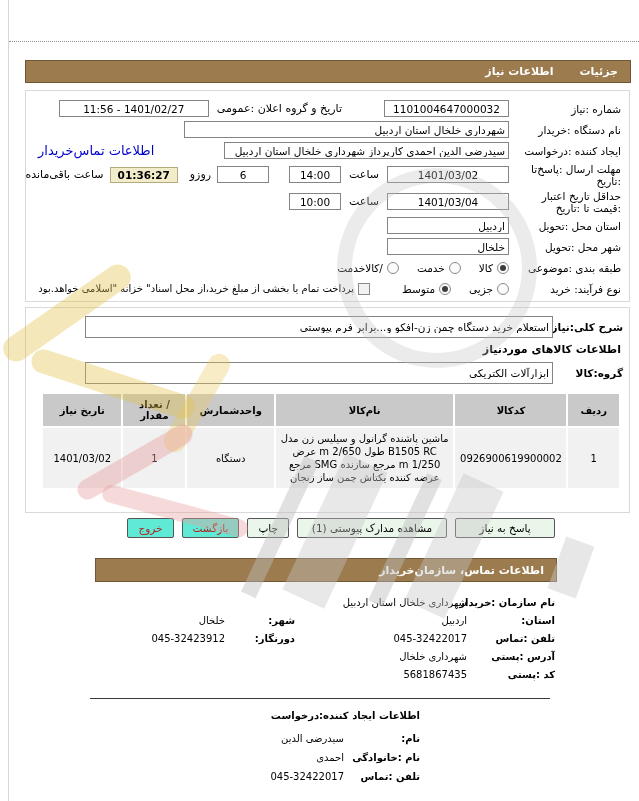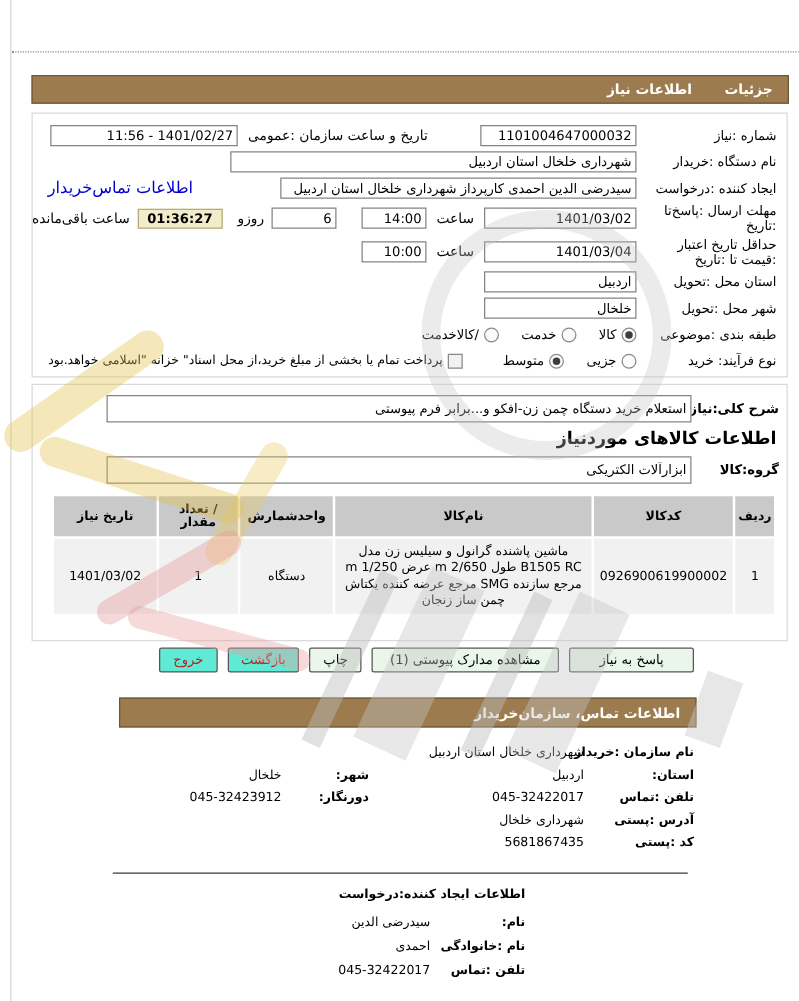--- a/index.html
+++ b/index.html
@@ -32,21 +32,21 @@
 
   .frow{display:flex;align-items:center;direction:rtl;min-height:21px;}
   .frow.tall{min-height:27px;}
   .lbl{width:112px;flex-shrink:0;font-size:10.5px;line-height:12px;}
   .lbl .l{white-space:nowrap;}
   .inp{
     border:1px solid #848484;background:#fff;height:17px;box-sizing:border-box;
     font-family:"DejaVu Sans",sans-serif;font-size:10.5px;padding:0 3px;color:#000;
   }
   .inp.rtl{direction:rtl;text-align:right;}
-  .inp.ltr{direction:ltr;text-align:right;}
+  .inp.ltr{direction:ltr;text-align:center;}
   .w-date{width:122px;}
   .w-time{width:52px;}
   .sm-lbl{margin:0 8px;white-space:nowrap;}
   .countdown{
     background:#f2ecca;border:1px solid #b3ab7c;padding:1px 7px;font-weight:bold;
     font-size:10.5px;direction:ltr;margin:0 6px;
   }
   .link{color:#0000cc;cursor:pointer;white-space:nowrap;margin-left:4px;font-size:13px;}
 
   
@@ -54,24 +54,24 @@
          display:inline-block;box-sizing:border-box;flex-shrink:0;}
   .radio.sel{position:relative;}
   .radio.sel::after{content:"";position:absolute;left:2px;top:2px;width:6px;height:6px;border-radius:50%;background:#3d3d3d;}
   .chk{width:12px;height:12px;border:1px solid #8a8a8a;background:#f2f2f2;display:inline-block;box-sizing:border-box;flex-shrink:0;}
   .optlbl{margin:0 4px 0 18px;white-space:nowrap;font-size:10.5px;}
 
   
   .brow{display:flex;align-items:center;direction:rtl;margin-bottom:4px;}
   .b-lbl{width:70px;flex-shrink:0;font-weight:bold;font-size:10.5px;white-space:nowrap;}
   .wide-inp{width:468px;height:22px;}
-  .sec-title{font-weight:bold;font-size:14px;margin:5px 2px 6px 0;}
+  .sec-title{font-weight:bold;font-size:11px;margin:5px 2px 6px 0;}
 
   table.goods{border-collapse:separate;border-spacing:2px;margin:8px 2px 0 0;direction:rtl;width:580px;}
-  table.goods th{background:#c9c9c9;font-weight:bold;font-size:10px;padding:5px 2px;text-align:center;}
+  table.goods th{background:#c9c9c9;font-weight:bold;font-size:10px;padding:5px 12px;text-align:center;}
   table.goods td{background:#f1f1f1;font-size:10px;text-align:center;vertical-align:middle;padding:4px 3px;line-height:13px;}
   td.ltrcell{direction:ltr;}
 
   .notes-row{display:flex;align-items:center;direction:rtl;margin-top:9px;}
   .notes-lbl{width:48px;font-weight:bold;font-size:10px;line-height:11px;flex-shrink:0;}
   .notes-box{flex:1;height:13px;border:1px solid #5a5a5a;background:#fff;margin:0 6px 0 4px;}
 
   
   .btn-row{position:absolute;left:25px;top:518px;width:605px;box-sizing:border-box;
            display:flex;direction:rtl;padding-right:75px;gap:8px;}
@@ -122,21 +122,21 @@
 <div class="bar bar1">
   <span>جزئیات</span>
   <span>اطلاعات نیاز</span>
 </div>
 
 <div class="panel panel1">
 
   <div class="frow">
     <div class="lbl"><span class="l">شماره :نیاز</span></div>
     <input class="inp ltr" style="width: 125px;" readonly="" value="1101004647000032">
-    <span class="sm-lbl" style="margin-right:42px;">تاریخ و ساعت سازمان :عمومی</span>
+    <span class="sm-lbl" style="margin-right:42px;">تاریخ و گروه اعلان :عمومی</span>
     <input class="inp ltr" style="width: 150px;" readonly="" value="11:56 - 1401/02/27">
   </div>
 
   <div class="frow">
     <div class="lbl"><span class="l">نام دستگاه :خریدار</span></div>
     <input class="inp rtl" style="width: 325px;" readonly="" value="شهرداری خلخال استان اردبیل">
   </div>
 
   <div class="frow">
     <div class="lbl"><span class="l">ایجاد کننده :درخواست</span></div>

